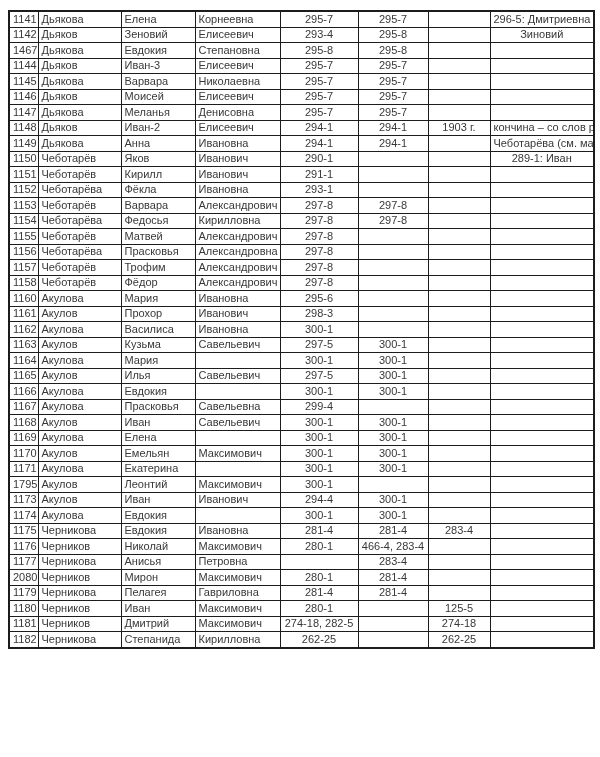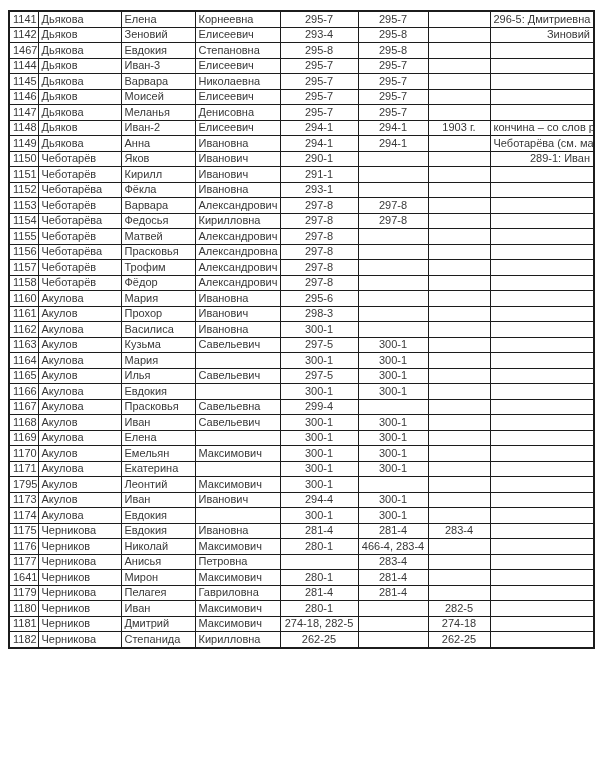--- a/index.html
+++ b/index.html
@@ -29,21 +29,21 @@
     padding: 0 3px;
     overflow: hidden;
     white-space: nowrap;
     background: #ffffff;
     vertical-align: middle;
   }
   td.c-id { text-align: center; padding: 0 1px; }
   td.c-surname, td.c-name, td.c-patronymic { text-align: left; padding-left: 6px; }
   td.c-ref1, td.c-ref2, td.c-ref3 { text-align: center; }
   td.c-note {
-    text-align: right;
+    text-align: center;
     white-space: pre;
     font-size: 10px;
     line-height: 12px;
     padding: 0 1px;
   }
 </style>
 </head>
 <body>
 
 <div class="page">
@@ -414,21 +414,21 @@
           <td class="c-id">1177</td>
           <td class="c-surname">Черникова</td>
           <td class="c-name">Анисья</td>
           <td class="c-patronymic">Петровна</td>
           <td class="c-ref1"></td>
           <td class="c-ref2">283-4</td>
           <td class="c-ref3"></td>
           <td class="c-note"></td>
         </tr>
         <tr>
-          <td class="c-id">1641</td>
+          <td class="c-id">2080</td>
           <td class="c-surname">Черников</td>
           <td class="c-name">Мирон</td>
           <td class="c-patronymic">Максимович</td>
           <td class="c-ref1">280-1</td>
           <td class="c-ref2">281-4</td>
           <td class="c-ref3"></td>
           <td class="c-note"></td>
         </tr>
         <tr>
           <td class="c-id">1179</td>
@@ -440,21 +440,21 @@
           <td class="c-ref3"></td>
           <td class="c-note"></td>
         </tr>
         <tr>
           <td class="c-id">1180</td>
           <td class="c-surname">Черников</td>
           <td class="c-name">Иван</td>
           <td class="c-patronymic">Максимович</td>
           <td class="c-ref1">280-1</td>
           <td class="c-ref2"></td>
-          <td class="c-ref3">282-5</td>
+          <td class="c-ref3">125-5</td>
           <td class="c-note"></td>
         </tr>
         <tr>
           <td class="c-id">1181</td>
           <td class="c-surname">Черников</td>
           <td class="c-name">Дмитрий</td>
           <td class="c-patronymic">Максимович</td>
           <td class="c-ref1">274-18, 282-5</td>
           <td class="c-ref2"></td>
           <td class="c-ref3">274-18</td>

